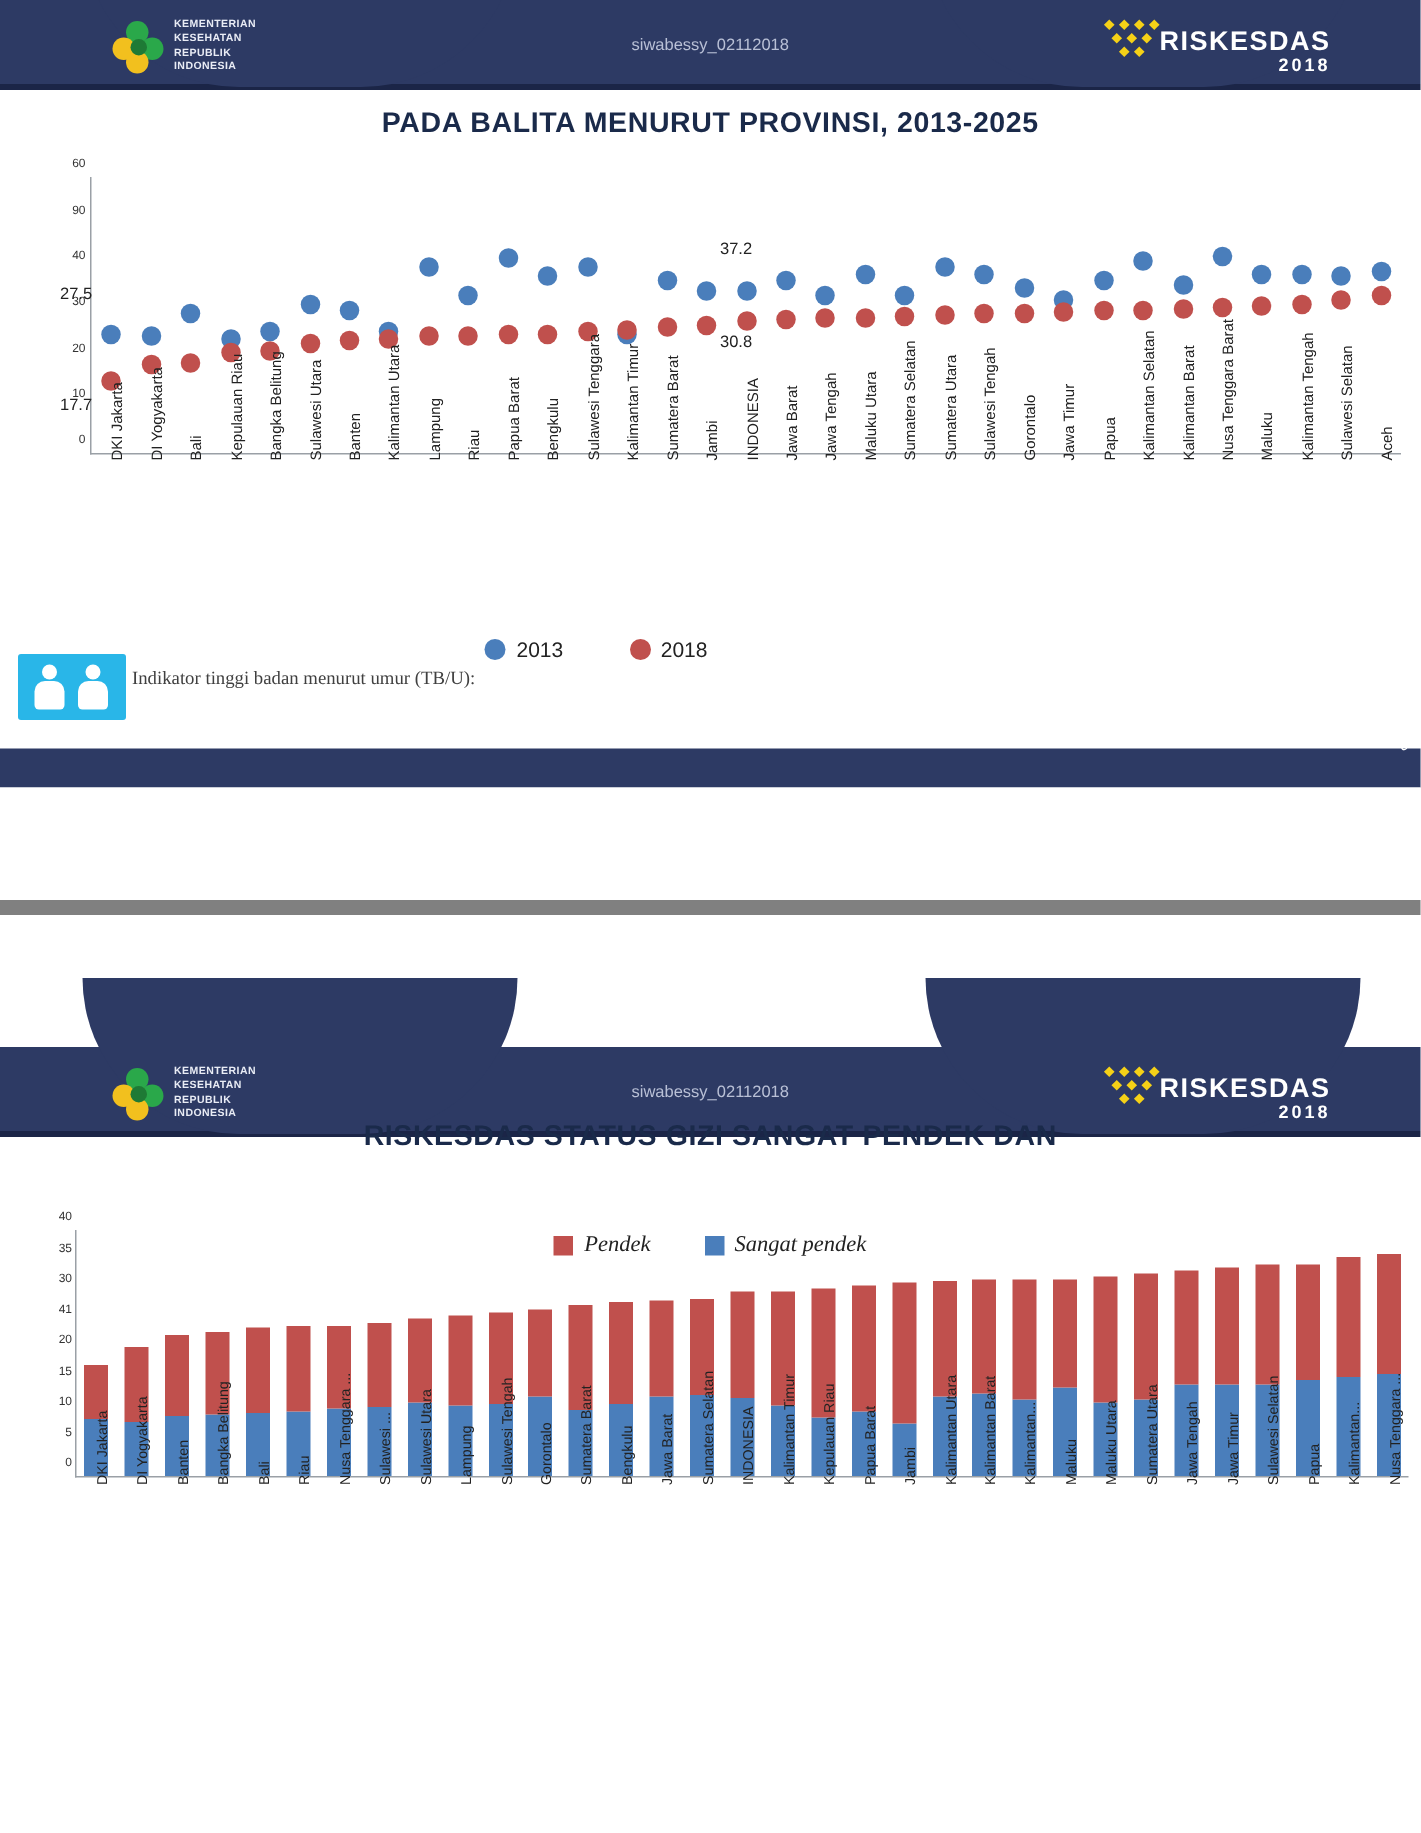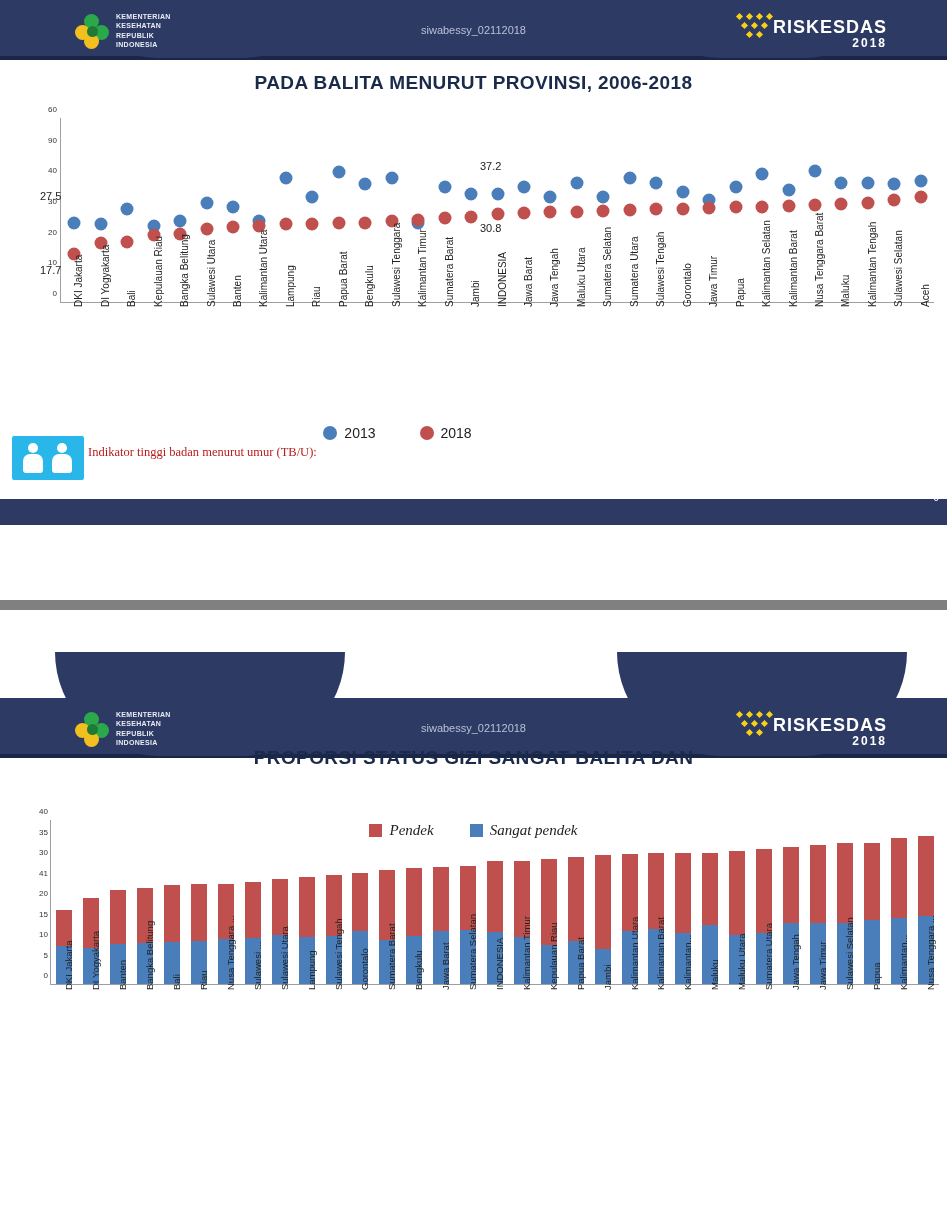--- a/index.html
+++ b/index.html
@@ -136,21 +136,21 @@
 
   .legend1 {
     position:absolute; left:0; top:425px; width:795px;
     display:flex; justify-content:center; gap:44px; align-items:flex-end;
   }
   .legend1 .item { display:flex; align-items:center; gap:7px; font-size:14px; color:#222; }
   .legend1 .swatch { width:14px; height:14px; border-radius:50%; }
 
   .note {
     position:absolute; left:88px; top:443px; width:560px;
-    font-family:"Liberation Serif", serif; font-size:12.5px; color:#b91c1c;
+    font-family:"Liberation Serif", serif; font-size:12.5px; color:#404040;
     line-height:1.5;
   }
   .kidbox {
     position:absolute; left:12px; top:436px; width:72px; height:44px;
     background:#29b6e8; border-radius:2px;
   }
   .kidbox .k {
     position:absolute; top:7px; width:20px; height:30px;
   }
   .kidbox .k b {
@@ -241,21 +241,21 @@
         <s style="left:15px;top:9px"></s>
         <s style="left:25px;top:9px"></s>
       <s style="left:10px;top:18px"></s>
         <s style="left:20px;top:18px"></s>
     </span>
     <div class="rtitle">RISKESDAS</div>
     <div class="ryear">2018</div>
   </div>
 
   <div class="chart-title" id="title1">
-    <div>PADA BALITA MENURUT PROVINSI, 2006-2018</div>
+    <div>PADA BALITA MENURUT PROVINSI, 2013-2025</div>
   </div>
 
   <div id="plot1">
     <div class="axisbox" id="axis1">
         <span class="ytick" style="bottom: 0px;">0</span>
         <span class="ytick" style="bottom: 30.6667px;">10</span>
         <span class="ytick" style="bottom: 61.3333px;">20</span>
         <span class="ytick" style="bottom: 92px;">30</span>
         <span class="ytick" style="bottom: 122.667px;">40</span>
         <span class="ytick" style="bottom: 153.333px;">90</span>
@@ -431,21 +431,21 @@
         <s style="left:15px;top:9px"></s>
         <s style="left:25px;top:9px"></s>
       <s style="left:10px;top:18px"></s>
         <s style="left:20px;top:18px"></s>
     </span>
     <div class="rtitle">RISKESDAS</div>
     <div class="ryear">2018</div>
   </div>
 
   <div class="chart-title" style="top:47px;">
-    <div>PROPORSI STATUS GIZI SANGAT BALITA DAN</div>
+    <div>RISKESDAS STATUS GIZI SANGAT PENDEK DAN</div>
   </div>
 
   <div class="legend2" style="top:124px;">
     <div class="item">
       <span class="swatch" style="background:#c0504d"></span>
       <span>Pendek</span>
     </div>
     <div class="item">
       <span class="swatch" style="background:#4a7ebb"></span>
       <span>Sangat pendek</span>

